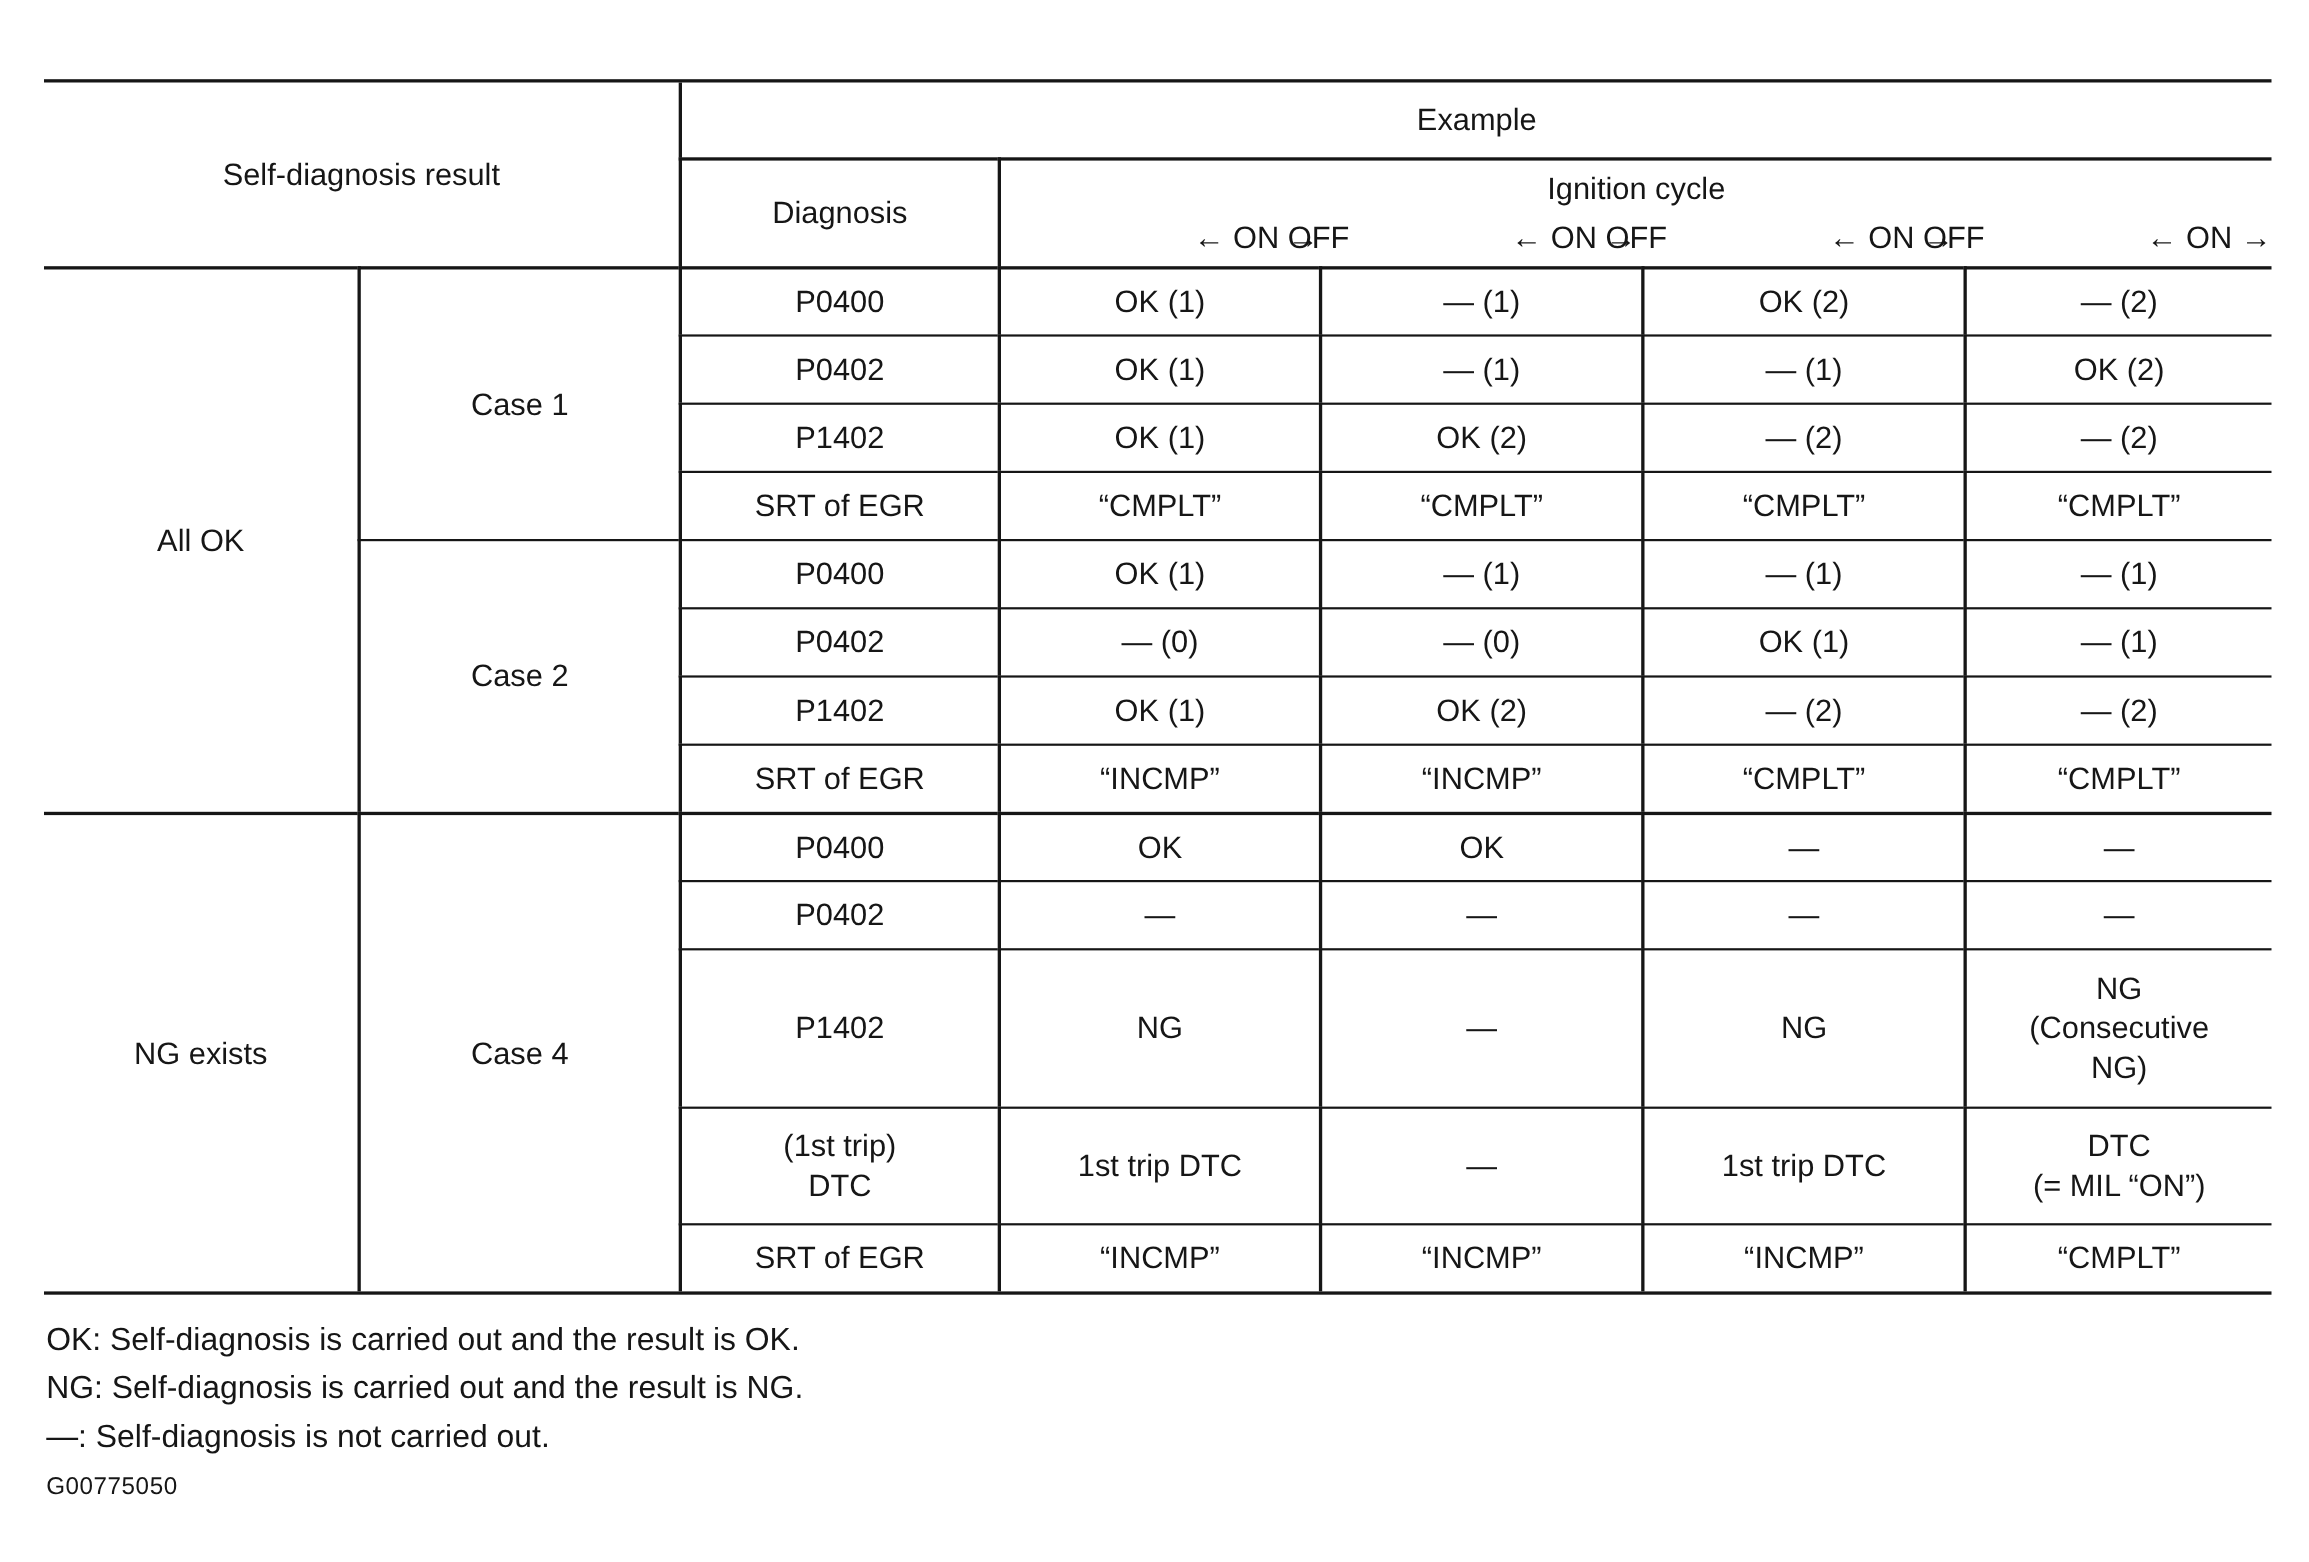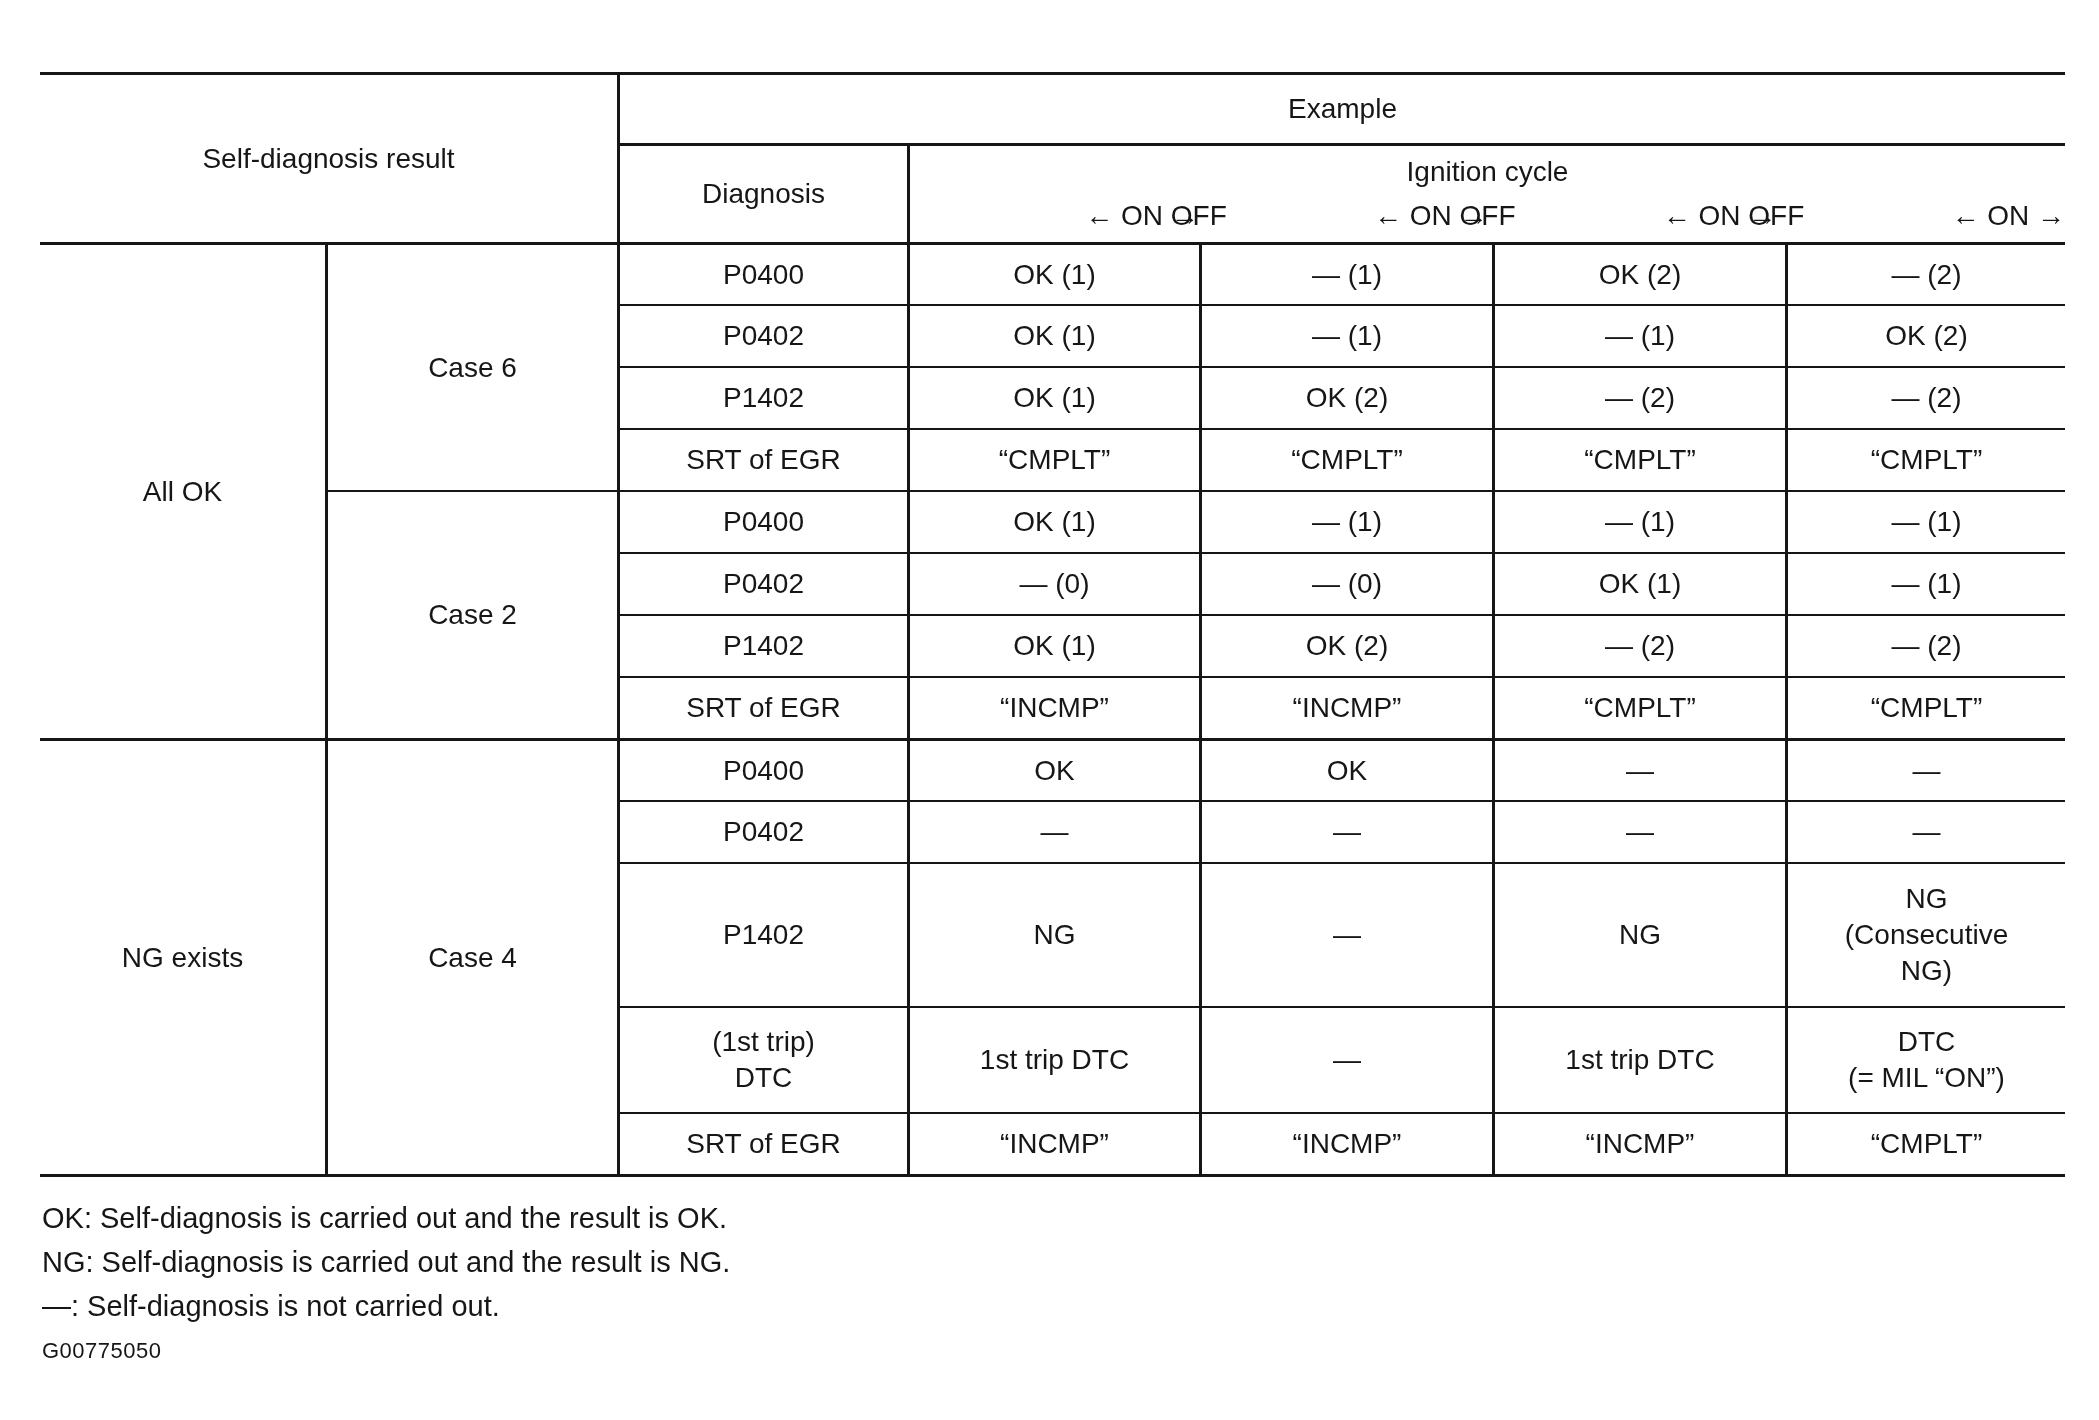--- a/index.html
+++ b/index.html
@@ -93,21 +93,21 @@
         <span class="on">← ON →</span>
         <span class="on">← ON →</span>
         <span class="on">← ON →</span>
         <span class="off off-1">OFF</span>
         <span class="off off-2">OFF</span>
         <span class="off off-3">OFF</span>
       </div>
     </div>
 
     <div class="cell bt3" style="grid-area:3/1/11/2">All OK</div>
-    <div class="cell bt3 bl3" style="grid-area:3/2/7/3">Case 6</div>
+    <div class="cell bt3 bl3" style="grid-area:3/2/7/3">Case 1</div>
     <div class="cell bt2 bl3" style="grid-area:7/2/11/3">Case 2</div>
     <div class="cell bt3" style="grid-area:11/1/16/2">NG exists</div>
     <div class="cell bt3 bl3" style="grid-area:11/2/16/3">Case 4</div>
 
     <div class="cell bt3 bl3" style="grid-area:3/3">P0400</div>
     <div class="cell bt3 bl3" style="grid-area:3/4">OK (1)</div>
     <div class="cell bt3 bl3" style="grid-area:3/5">— (1)</div>
     <div class="cell bt3 bl3" style="grid-area:3/6">OK (2)</div>
     <div class="cell bt3 bl3" style="grid-area:3/7">— (2)</div>
 

